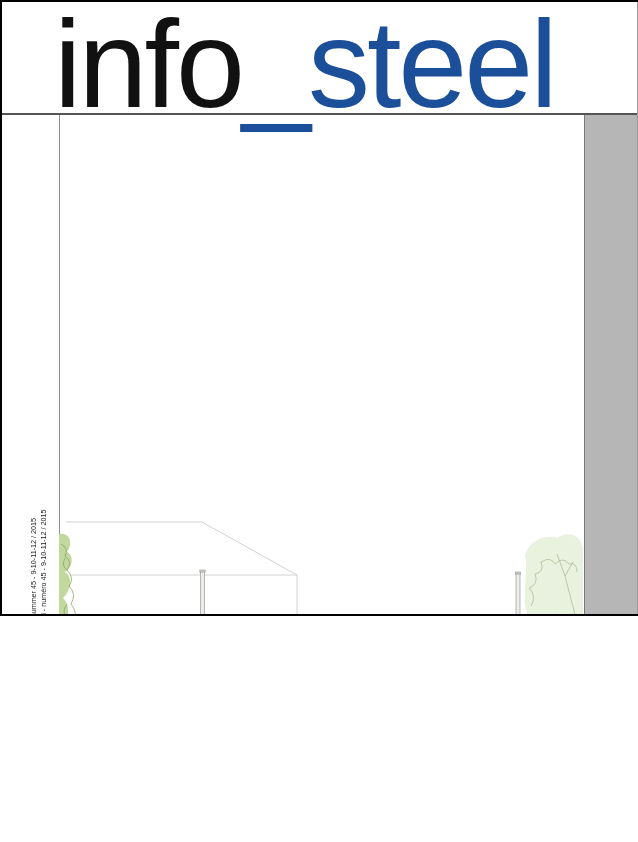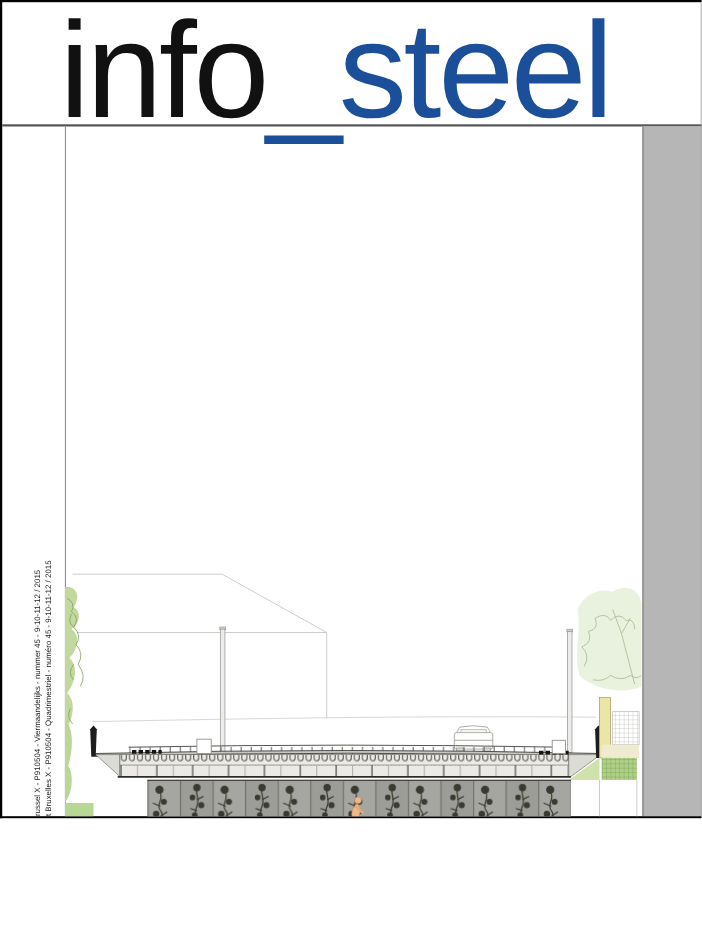--- a/index.html
+++ b/index.html
@@ -1,18 +1,18 @@
 <!DOCTYPE html>
 <html><head>
 <meta charset="utf-8">
 <style>
   html,body{margin:0;padding:0;background:#ffffff;}
   .page{
     position:relative;
-    width:638px;height:744px;
+    width:638px;height:616px;
     background:#ffffff;
     box-sizing:border-box;
     border-top:2px solid #000;
     border-left:2px solid #000;
     border-bottom:2px solid #000;
     overflow:hidden;
     font-family:"Liberation Sans", sans-serif;
   }
   .masthead{
     position:absolute;left:52px;top:0px;

